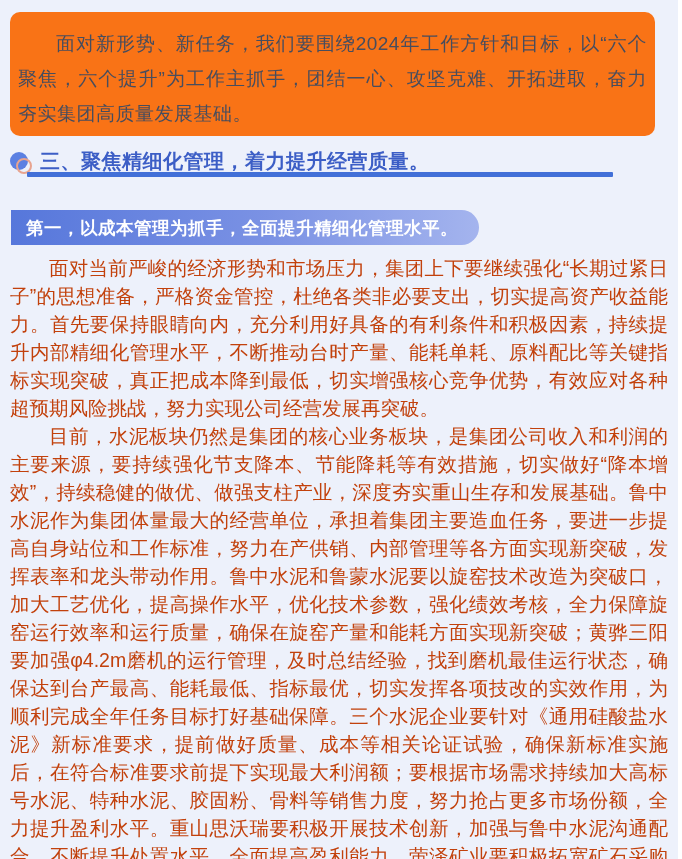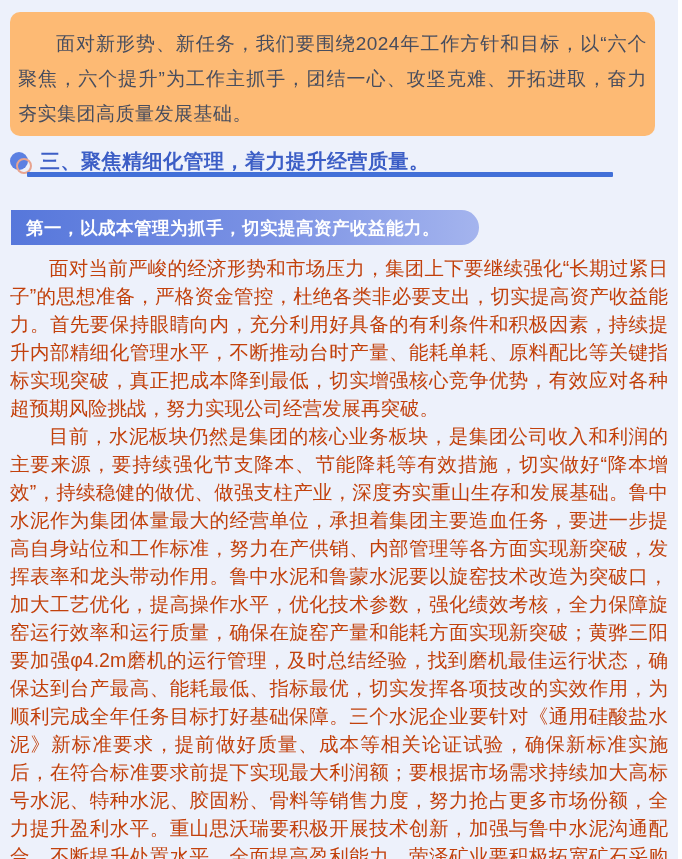--- a/index.html
+++ b/index.html
@@ -14,21 +14,21 @@
     width: 678px; height: 859px;
     background: #edf1fb;
     overflow: hidden;
   }
 
   
   .intro-card {
     position: absolute;
     left: 10px; top: 12px;
     width: 645px; height: 124px;
-    background: #fdba74;
+    background: #f97316;
     border-radius: 10px;
     box-sizing: border-box;
     padding: 14px 8px 0 8px;
   }
   .intro-card p {
     margin: 0;
     font-size: 19px;
     line-height: 35px;
     color: #474d5e;
     text-align: justify;
@@ -110,21 +110,21 @@
     <p>面对新形势、新任务，我们要围绕2024年工作方针和目标，以“六个聚焦，六个提升”为工作主抓手，团结一心、攻坚克难、开拓进取，奋力夯实集团高质量发展基础。</p>
   </div>
 
   <div class="section-heading-row">
     <span class="bullet-icon"></span>
     <span class="section-heading-text">三、聚焦精细化管理，着力提升经营质量。</span>
     <span class="heading-underline"></span>
   </div>
 
   <div class="sub-banner">
-    <span>第一，以成本管理为抓手，切实提高资产收益能力。</span>
+    <span>第一，以成本管理为抓手，全面提升精细化管理水平。</span>
   </div>
 
   <div class="body-text">
     <p>面对当前严峻的经济形势和市场压力，集团上下要继续强化“长期过紧日子”的思想准备，严格资金管控，杜绝各类非必要支出，切实提高资产收益能力。首先要保持眼睛向内，充分利用好具备的有利条件和积极因素，持续提升内部精细化管理水平，不断推动台时产量、能耗单耗、原料配比等关键指标实现突破，真正把成本降到最低，切实增强核心竞争优势，有效应对各种超预期风险挑战，努力实现公司经营发展再突破。</p>
     <p>目前，水泥板块仍然是集团的核心业务板块，是集团公司收入和利润的主要来源，要持续强化节支降本、节能降耗等有效措施，切实做好“降本增效”，持续稳健的做优、做强支柱产业，深度夯实重山生存和发展基础。鲁中水泥作为集团体量最大的经营单位，承担着集团主要造血任务，要进一步提高自身站位和工作标准，努力在产供销、内部管理等各方面实现新突破，发挥表率和龙头带动作用。鲁中水泥和鲁蒙水泥要以旋窑技术改造为突破口，加大工艺优化，提高操作水平，优化技术参数，强化绩效考核，全力保障旋窑运行效率和运行质量，确保在旋窑产量和能耗方面实现新突破；黄骅三阳要加强φ4.2m磨机的运行管理，及时总结经验，找到磨机最佳运行状态，确保达到台产最高、能耗最低、指标最优，切实发挥各项技改的实效作用，为顺利完成全年任务目标打好基础保障。三个水泥企业要针对《通用硅酸盐水泥》新标准要求，提前做好质量、成本等相关论证试验，确保新标准实施后，在符合标准要求前提下实现最大利润额；要根据市场需求持续加大高标号水泥、特种水泥、胶固粉、骨料等销售力度，努力抢占更多市场份额，全力提升盈利水平。重山思沃瑞要积极开展技术创新，加强与鲁中水泥沟通配合，不断提升处置水平，全面提高盈利能力。萤泽矿业要积极拓宽矿石采购渠道，保证连续稳定生产。鹏峰化工、重山光电要立足实际，强化市场意识、效益意识，千方百计实现盈利运行，切实增强自主发展能力。</p>
   </div>
 
 </div>
 
 </body></html>

